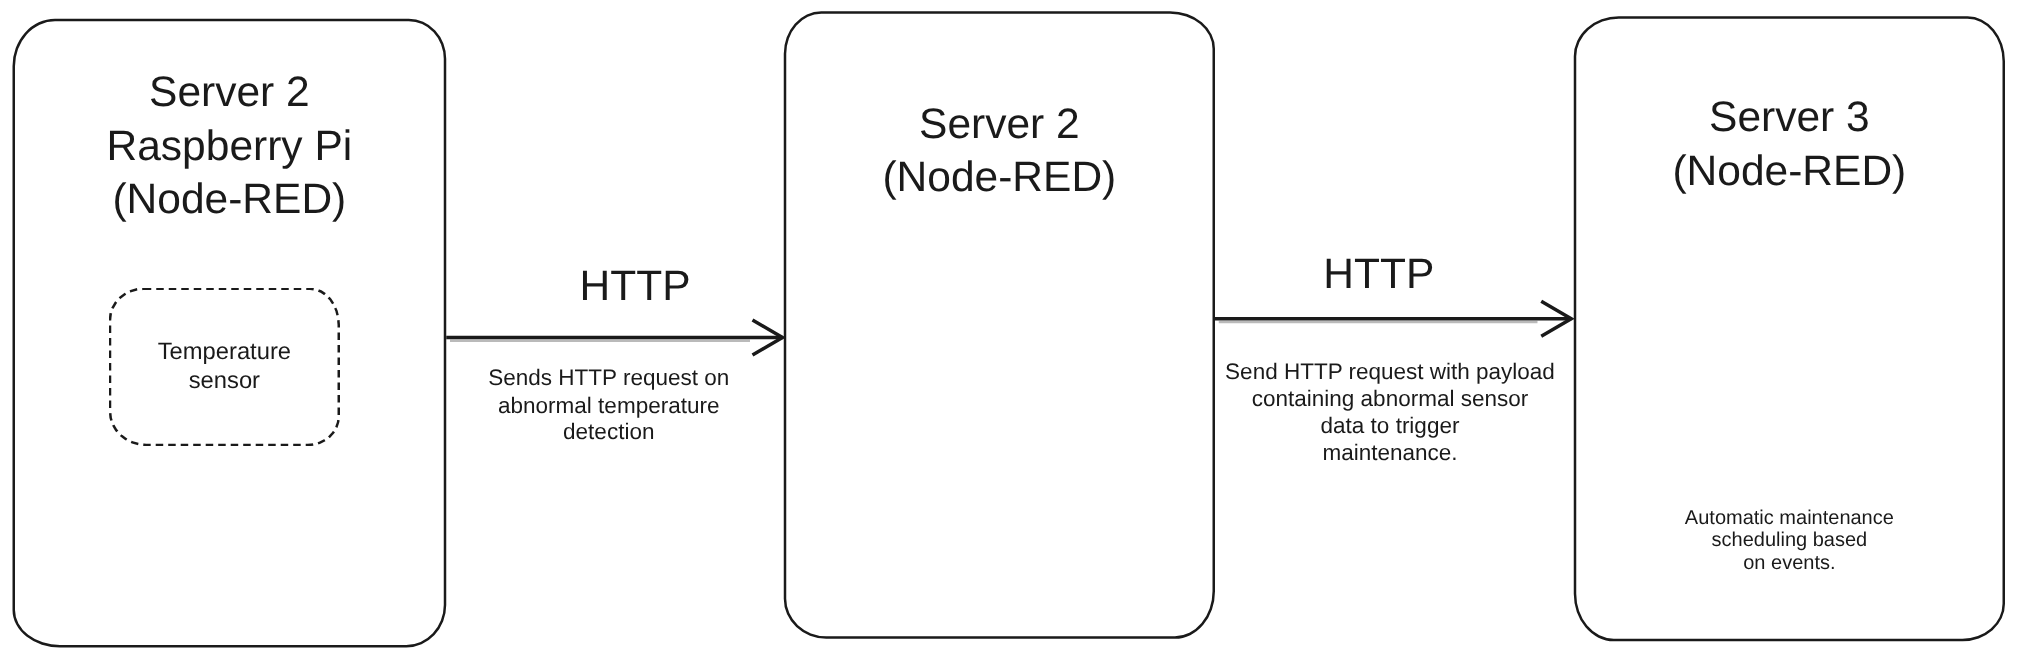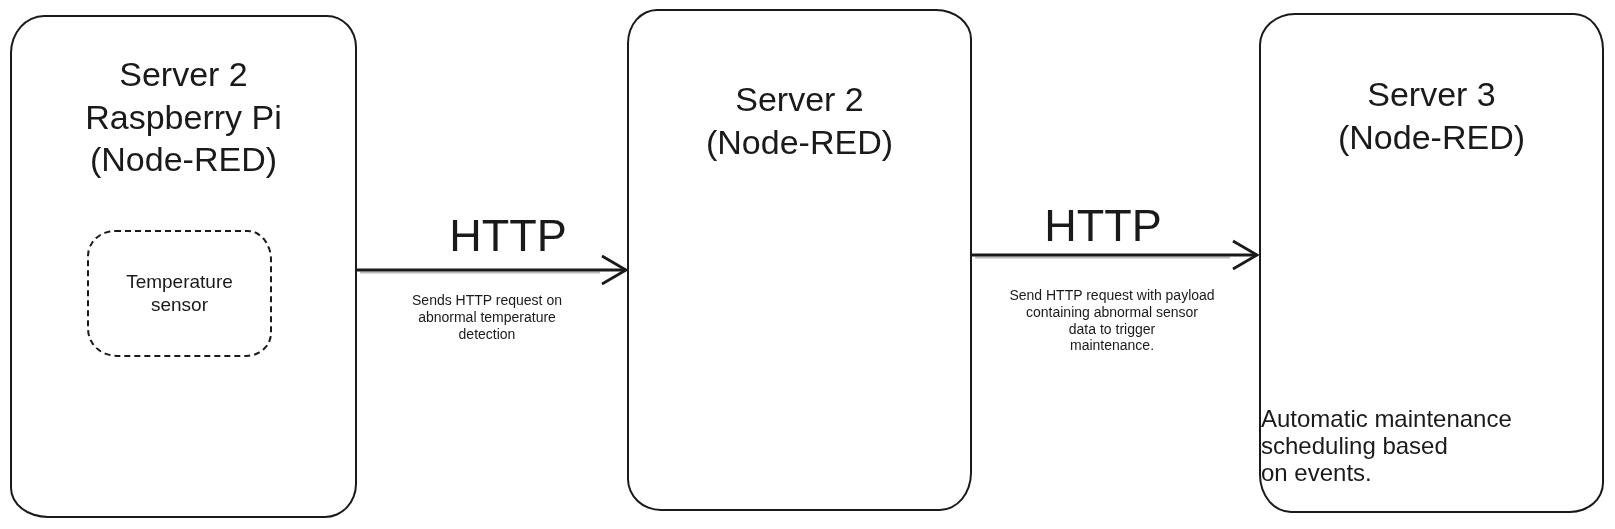--- a/index.html
+++ b/index.html
@@ -65,22 +65,22 @@
   }
   .node-left .node-title  { top: 36px; }
   .node-middle .node-title { top: 67px; }
   .node-middle .node-subtitle { top: 235px; }
   .node-right .node-title { top: 58px; text-align: center; }
   .node-right .node-subtitle { top: 181px; }
   .node-note {
     position: absolute;
     left: 0; right: 0;
     top: 391px;
-    text-align: left;
-    font-size: 24px;
+    text-align: center;
+    font-size: 16px;
     line-height: 1.12;
     white-space: pre-line;
   }
   .sensor-box {
     position: absolute;
     left: 75px; top: 213px;
     width: 185px; height: 127px;
     border: 2.5px dashed var(--stroke);
     border-radius: 28px 24px 26px 30px / 26px 30px 24px 28px;
     background: var(--bg);
@@ -90,30 +90,30 @@
   }
   .sensor-label {
     text-align: center;
     font-size: 19px;
     line-height: 1.2;
     white-space: pre-line;
   }
   .edge-label {
     position: absolute;
     text-align: center;
-    font-size: 45px;
+    font-size: 34px;
     line-height: 1.2;
     z-index: 2;
   }
   .edge-label-1 { left: 398px; top: 209px; width: 220px; }
   .edge-label-2 { left: 993px; top: 199px; width: 220px; }
   .edge-caption {
     position: absolute;
     text-align: center;
-    font-size: 14px;
+    font-size: 18px;
     line-height: 1.2;
     white-space: pre-line;
     z-index: 2;
   }
   .edge-caption-1 { left: 362px; top: 292px; width: 250px; }
   .edge-caption-2 { left: 967px; top: 287px; width: 290px; }
 </style>
 </head>
 <body>
 

